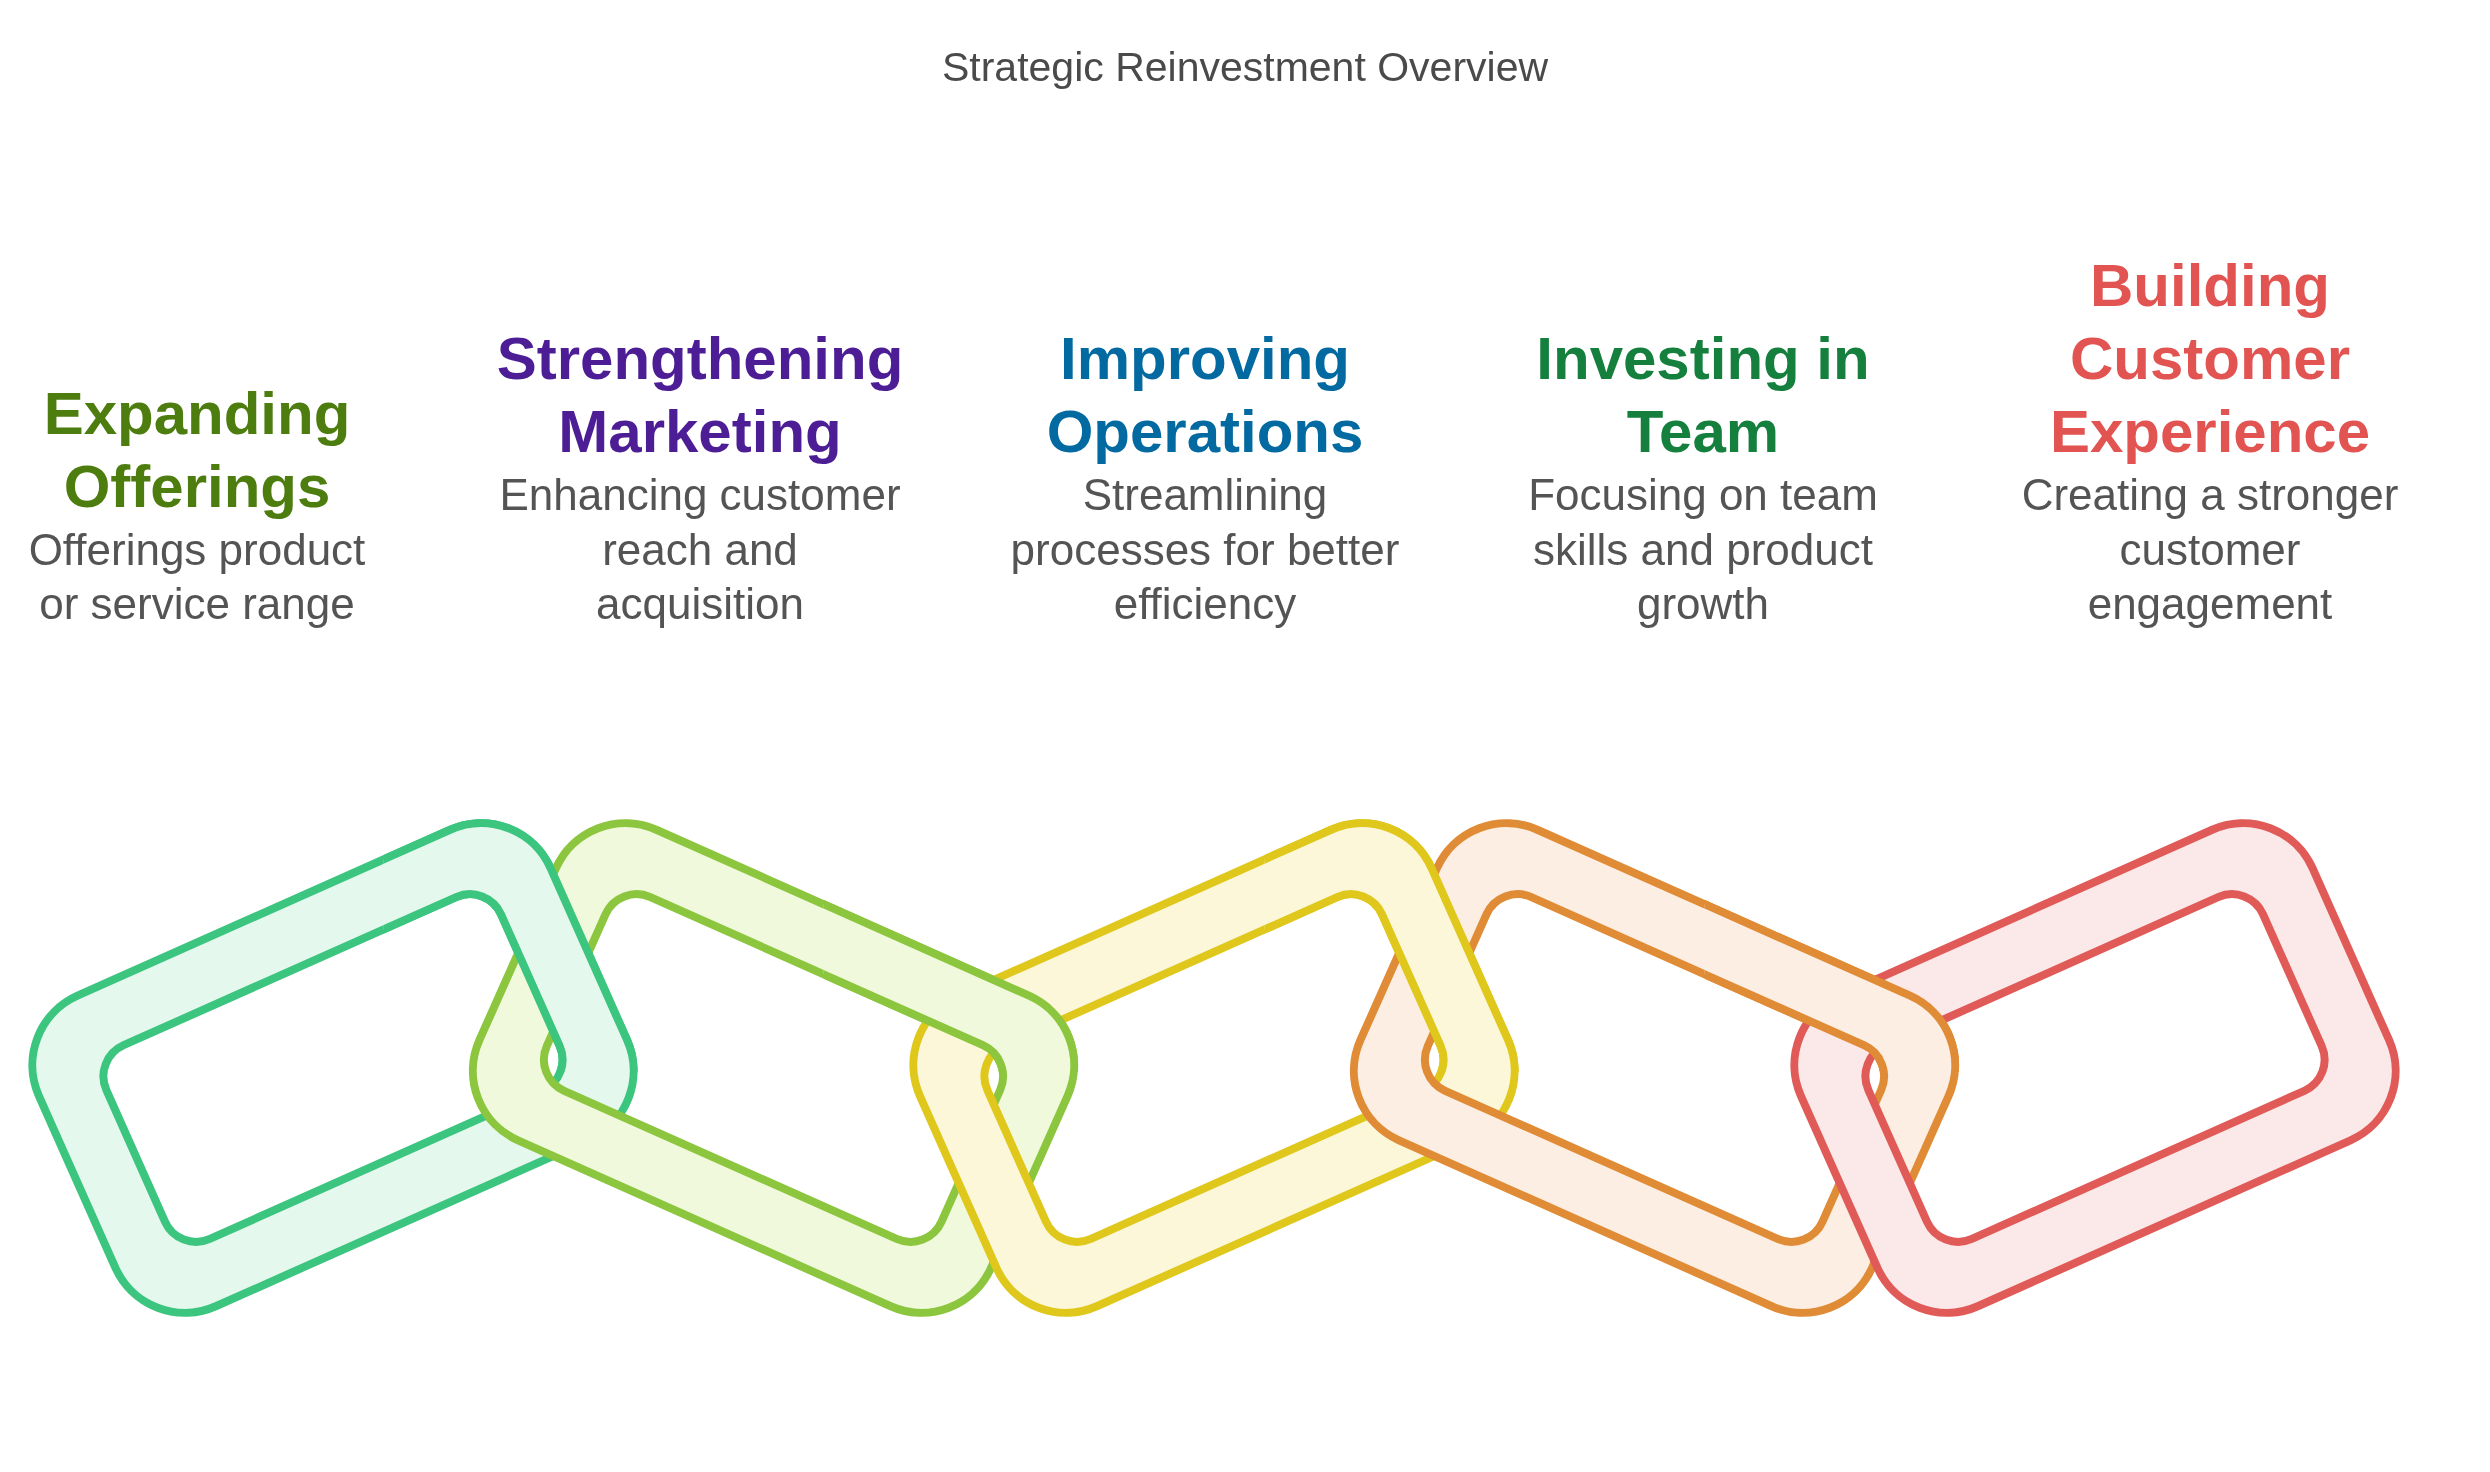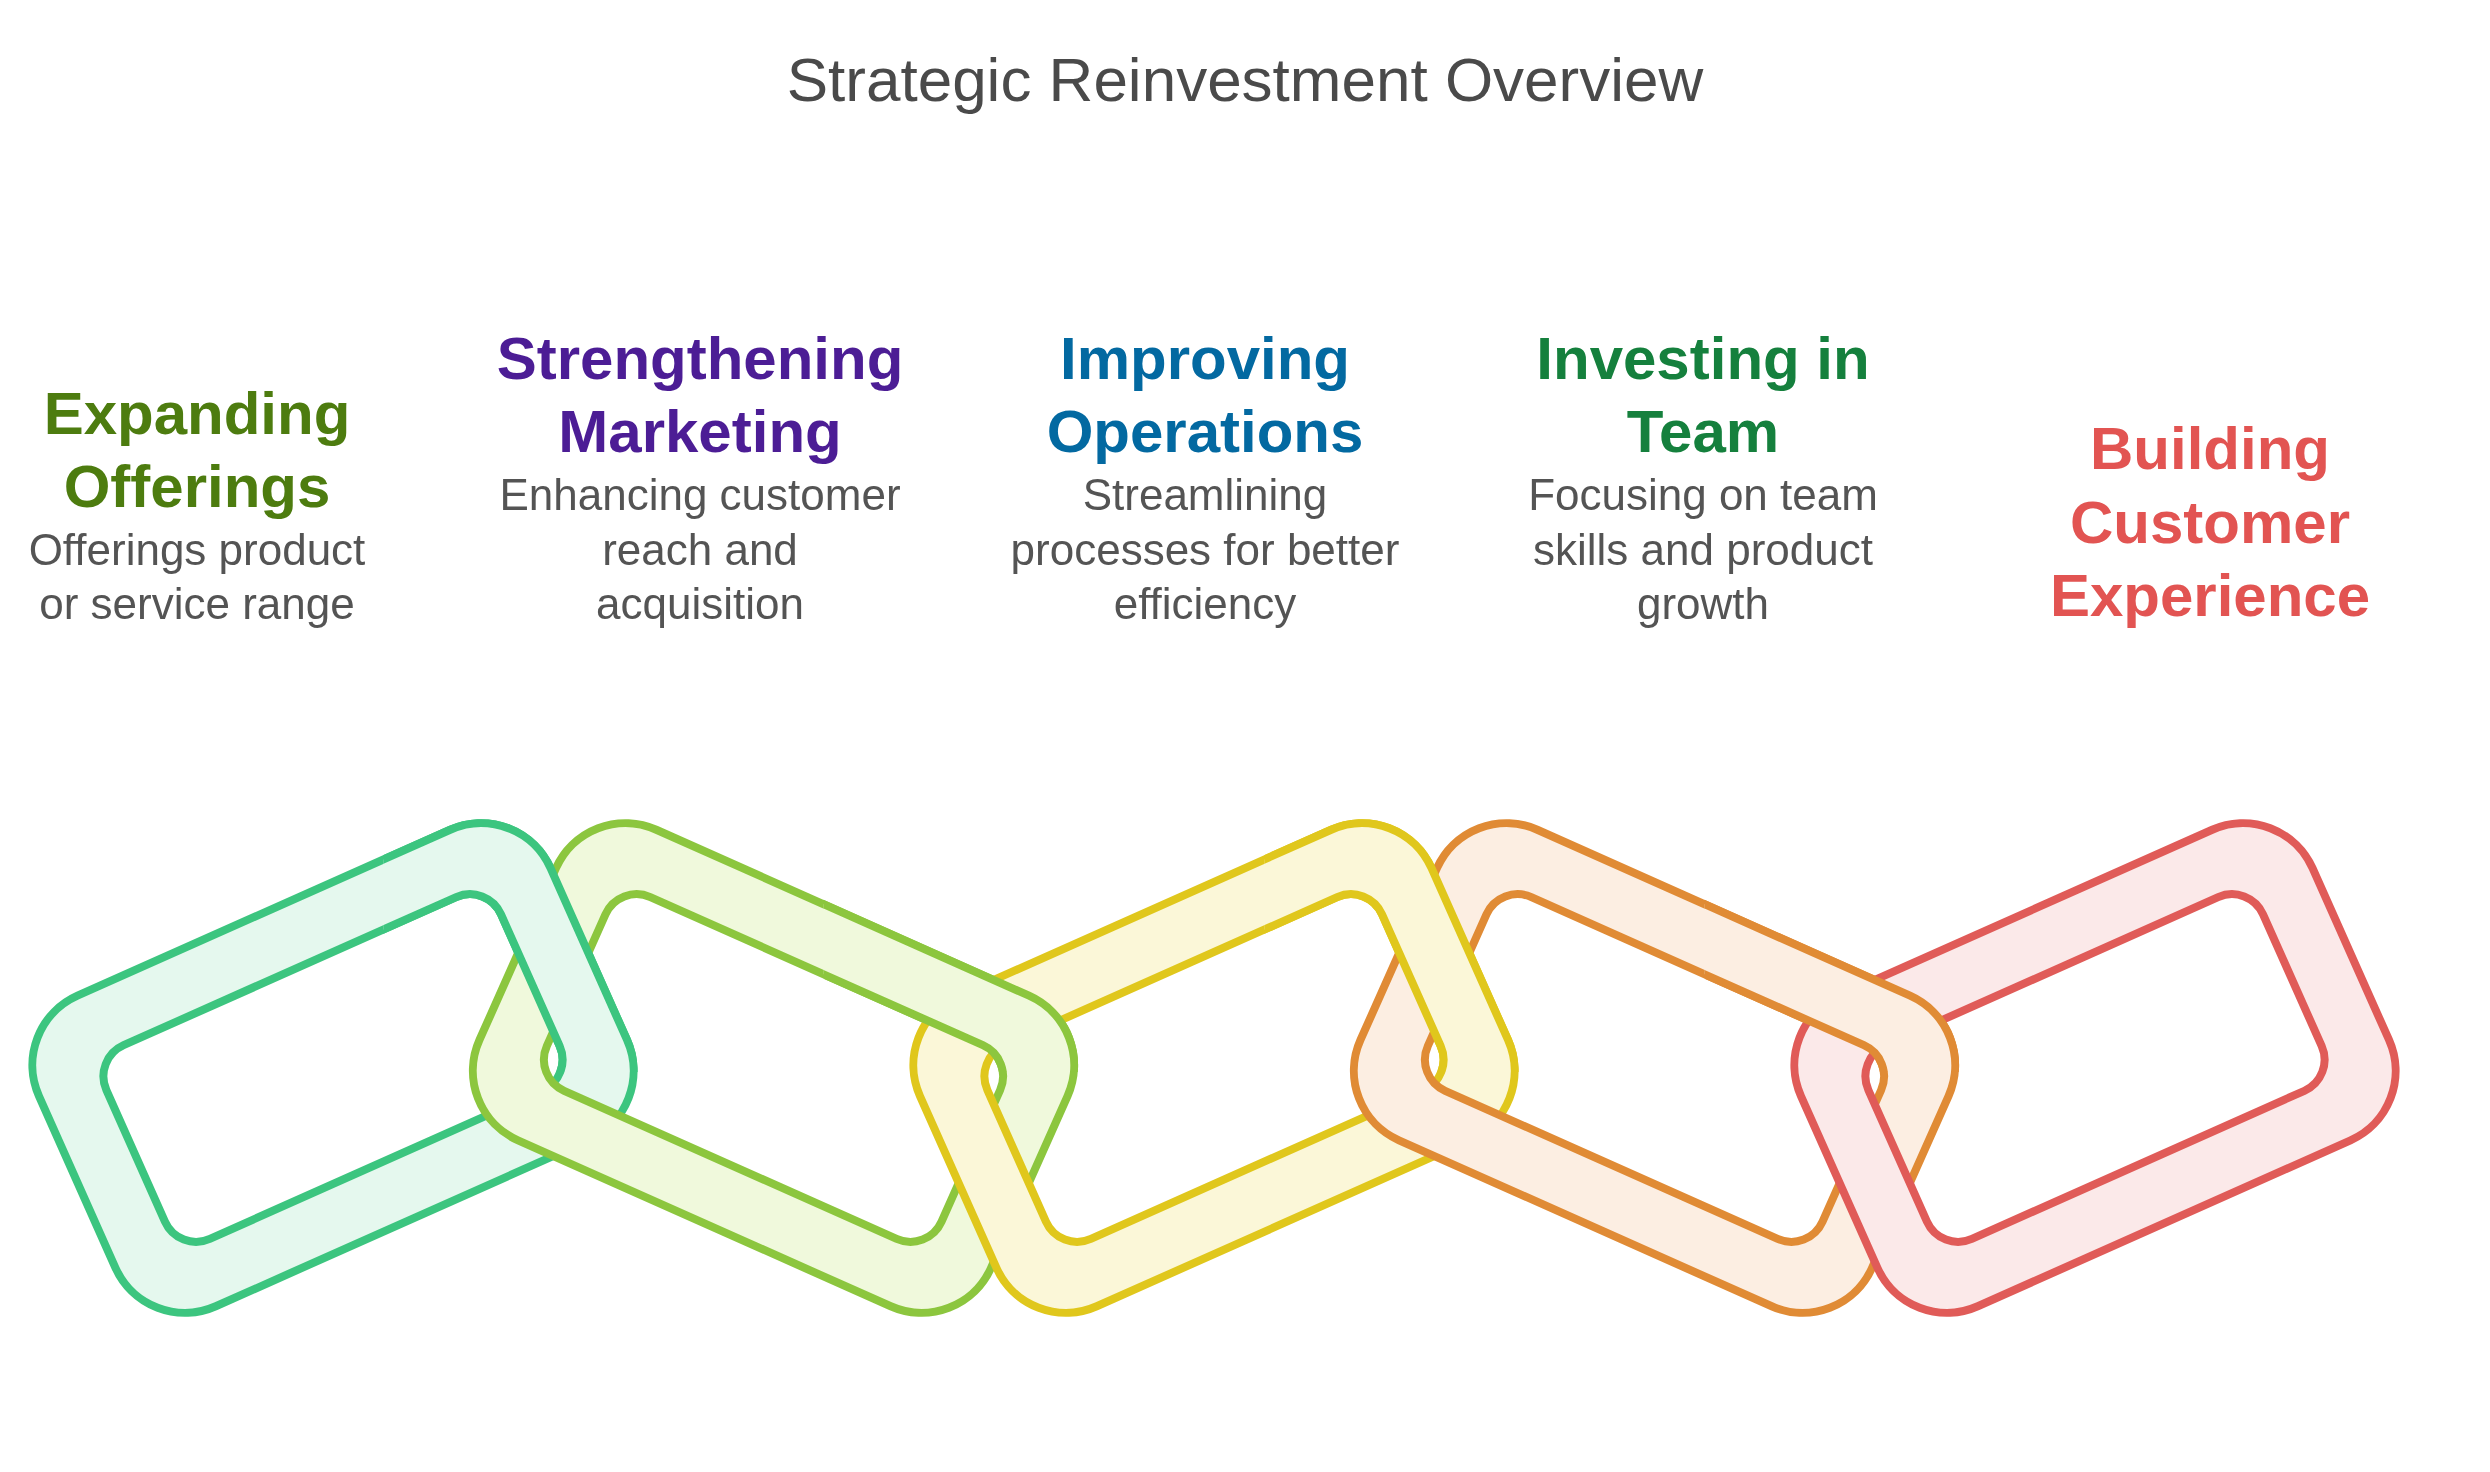--- a/index.html
+++ b/index.html
@@ -10,21 +10,21 @@
     background:#ffffff;
     overflow:hidden;
     font-family:"Liberation Sans", sans-serif;
   }
   .title{
     position:absolute;
     top:44px;
     left:0;
     width:100%;
     text-align:center;
-    font-size:62px;
+    font-size:41px;
     line-height:1.15;
     font-weight:400;
     color:#4a4a4a;
   }
   .columns{position:absolute;top:0;left:0;width:100%;height:640px;}
   .column{
     position:absolute;
     top:0;
     height:632px;
     width:440px;
@@ -96,20 +96,23 @@
 Team</div>
       <div class="body-text">Focusing on team
 skills and product
 growth</div>
     </div>
 
     <div class="column col-5">
       <div class="heading" style="color: rgb(226, 84, 82);">Building
 Customer
 Experience</div>
+      <div class="body-text">Creating a stronger
+customer
+engagement</div>
     </div>
 
   </div>
 
   <svg class="chain-svg" id="chain-svg" viewBox="0 0 2490 1472">
       <path d="M -204 -170 L 204 -170 A 76 76 0 0 1 280 -94 L 280 94 A 76 76 0 0 1 204 170 L -204 170 A 76 76 0 0 1 -280 94 L -280 -94 A 76 76 0 0 1 -204 -170 Z M -182 -106 L 182 -106 A 34 34 0 0 1 216 -72 L 216 72 A 34 34 0 0 1 182 106 L -182 106 A 34 34 0 0 1 -216 72 L -216 -72 A 34 34 0 0 1 -182 -106 Z " fill="#e5f8ee" stroke="#3cc57f" stroke-width="8" fill-rule="evenodd" transform="translate(333 1068) rotate(-24)"></path>
       <path d="M -204 -170 L 204 -170 A 76 76 0 0 1 280 -94 L 280 94 A 76 76 0 0 1 204 170 L -204 170 A 76 76 0 0 1 -280 94 L -280 -94 A 76 76 0 0 1 -204 -170 Z M -182 -106 L 182 -106 A 34 34 0 0 1 216 -72 L 216 72 A 34 34 0 0 1 182 106 L -182 106 A 34 34 0 0 1 -216 72 L -216 -72 A 34 34 0 0 1 -182 -106 Z " fill="#f0f9dc" stroke="#8cc63e" stroke-width="8" fill-rule="evenodd" transform="translate(773.5 1068) rotate(24)"></path>
       <path d="M -204 -170 L 204 -170 A 76 76 0 0 1 280 -94 L 280 94 A 76 76 0 0 1 204 170 L -204 170 A 76 76 0 0 1 -280 94 L -280 -94 A 76 76 0 0 1 -204 -170 Z M -182 -106 L 182 -106 A 34 34 0 0 1 216 -72 L 216 72 A 34 34 0 0 1 182 106 L -182 106 A 34 34 0 0 1 -216 72 L -216 -72 A 34 34 0 0 1 -182 -106 Z " fill="#fbf7d8" stroke="#e0c71c" stroke-width="8" fill-rule="evenodd" transform="translate(1214 1068) rotate(-24)"></path>
       <path d="M -204 -170 L 204 -170 A 76 76 0 0 1 280 -94 L 280 94 A 76 76 0 0 1 204 170 L -204 170 A 76 76 0 0 1 -280 94 L -280 -94 A 76 76 0 0 1 -204 -170 Z M -182 -106 L 182 -106 A 34 34 0 0 1 216 -72 L 216 72 A 34 34 0 0 1 182 106 L -182 106 A 34 34 0 0 1 -216 72 L -216 -72 A 34 34 0 0 1 -182 -106 Z " fill="#fceee2" stroke="#e08b35" stroke-width="8" fill-rule="evenodd" transform="translate(1654.5 1068) rotate(24)"></path>
       <path d="M -204 -170 L 204 -170 A 76 76 0 0 1 280 -94 L 280 94 A 76 76 0 0 1 204 170 L -204 170 A 76 76 0 0 1 -280 94 L -280 -94 A 76 76 0 0 1 -204 -170 Z M -182 -106 L 182 -106 A 34 34 0 0 1 216 -72 L 216 72 A 34 34 0 0 1 182 106 L -182 106 A 34 34 0 0 1 -216 72 L -216 -72 A 34 34 0 0 1 -182 -106 Z " fill="#fbe9e9" stroke="#e05b58" stroke-width="8" fill-rule="evenodd" transform="translate(2095 1068) rotate(-24)"></path>

